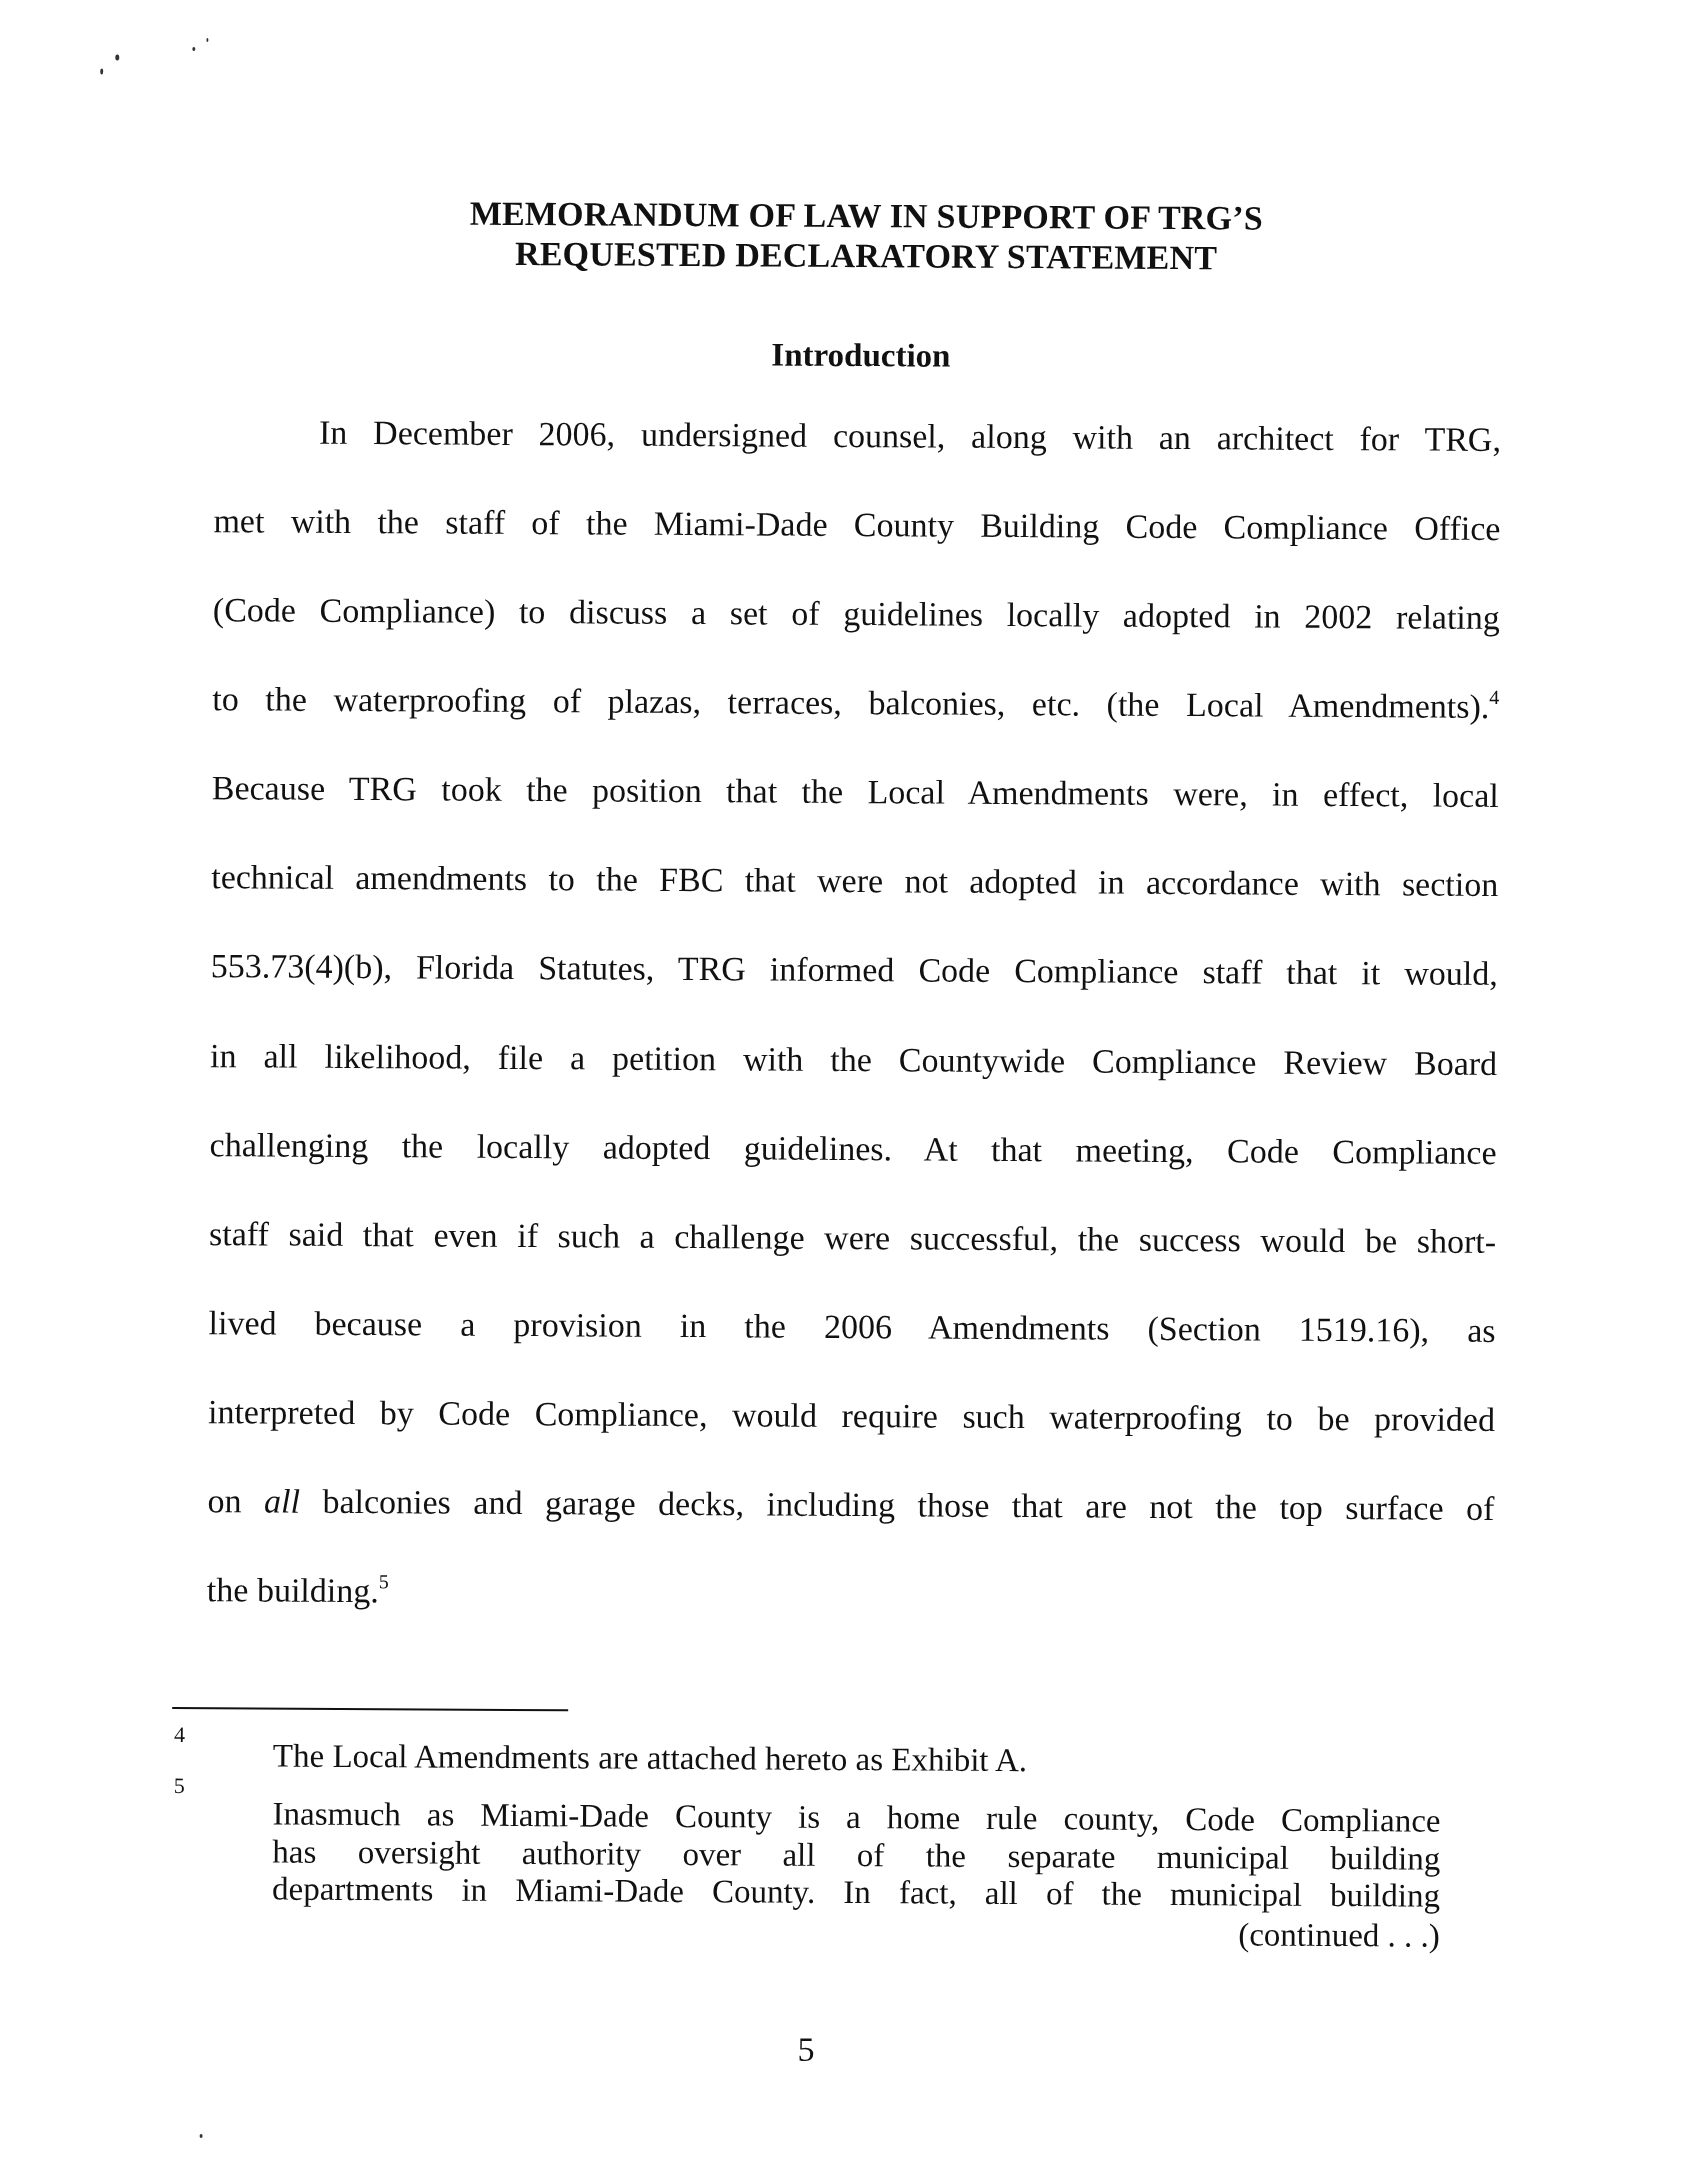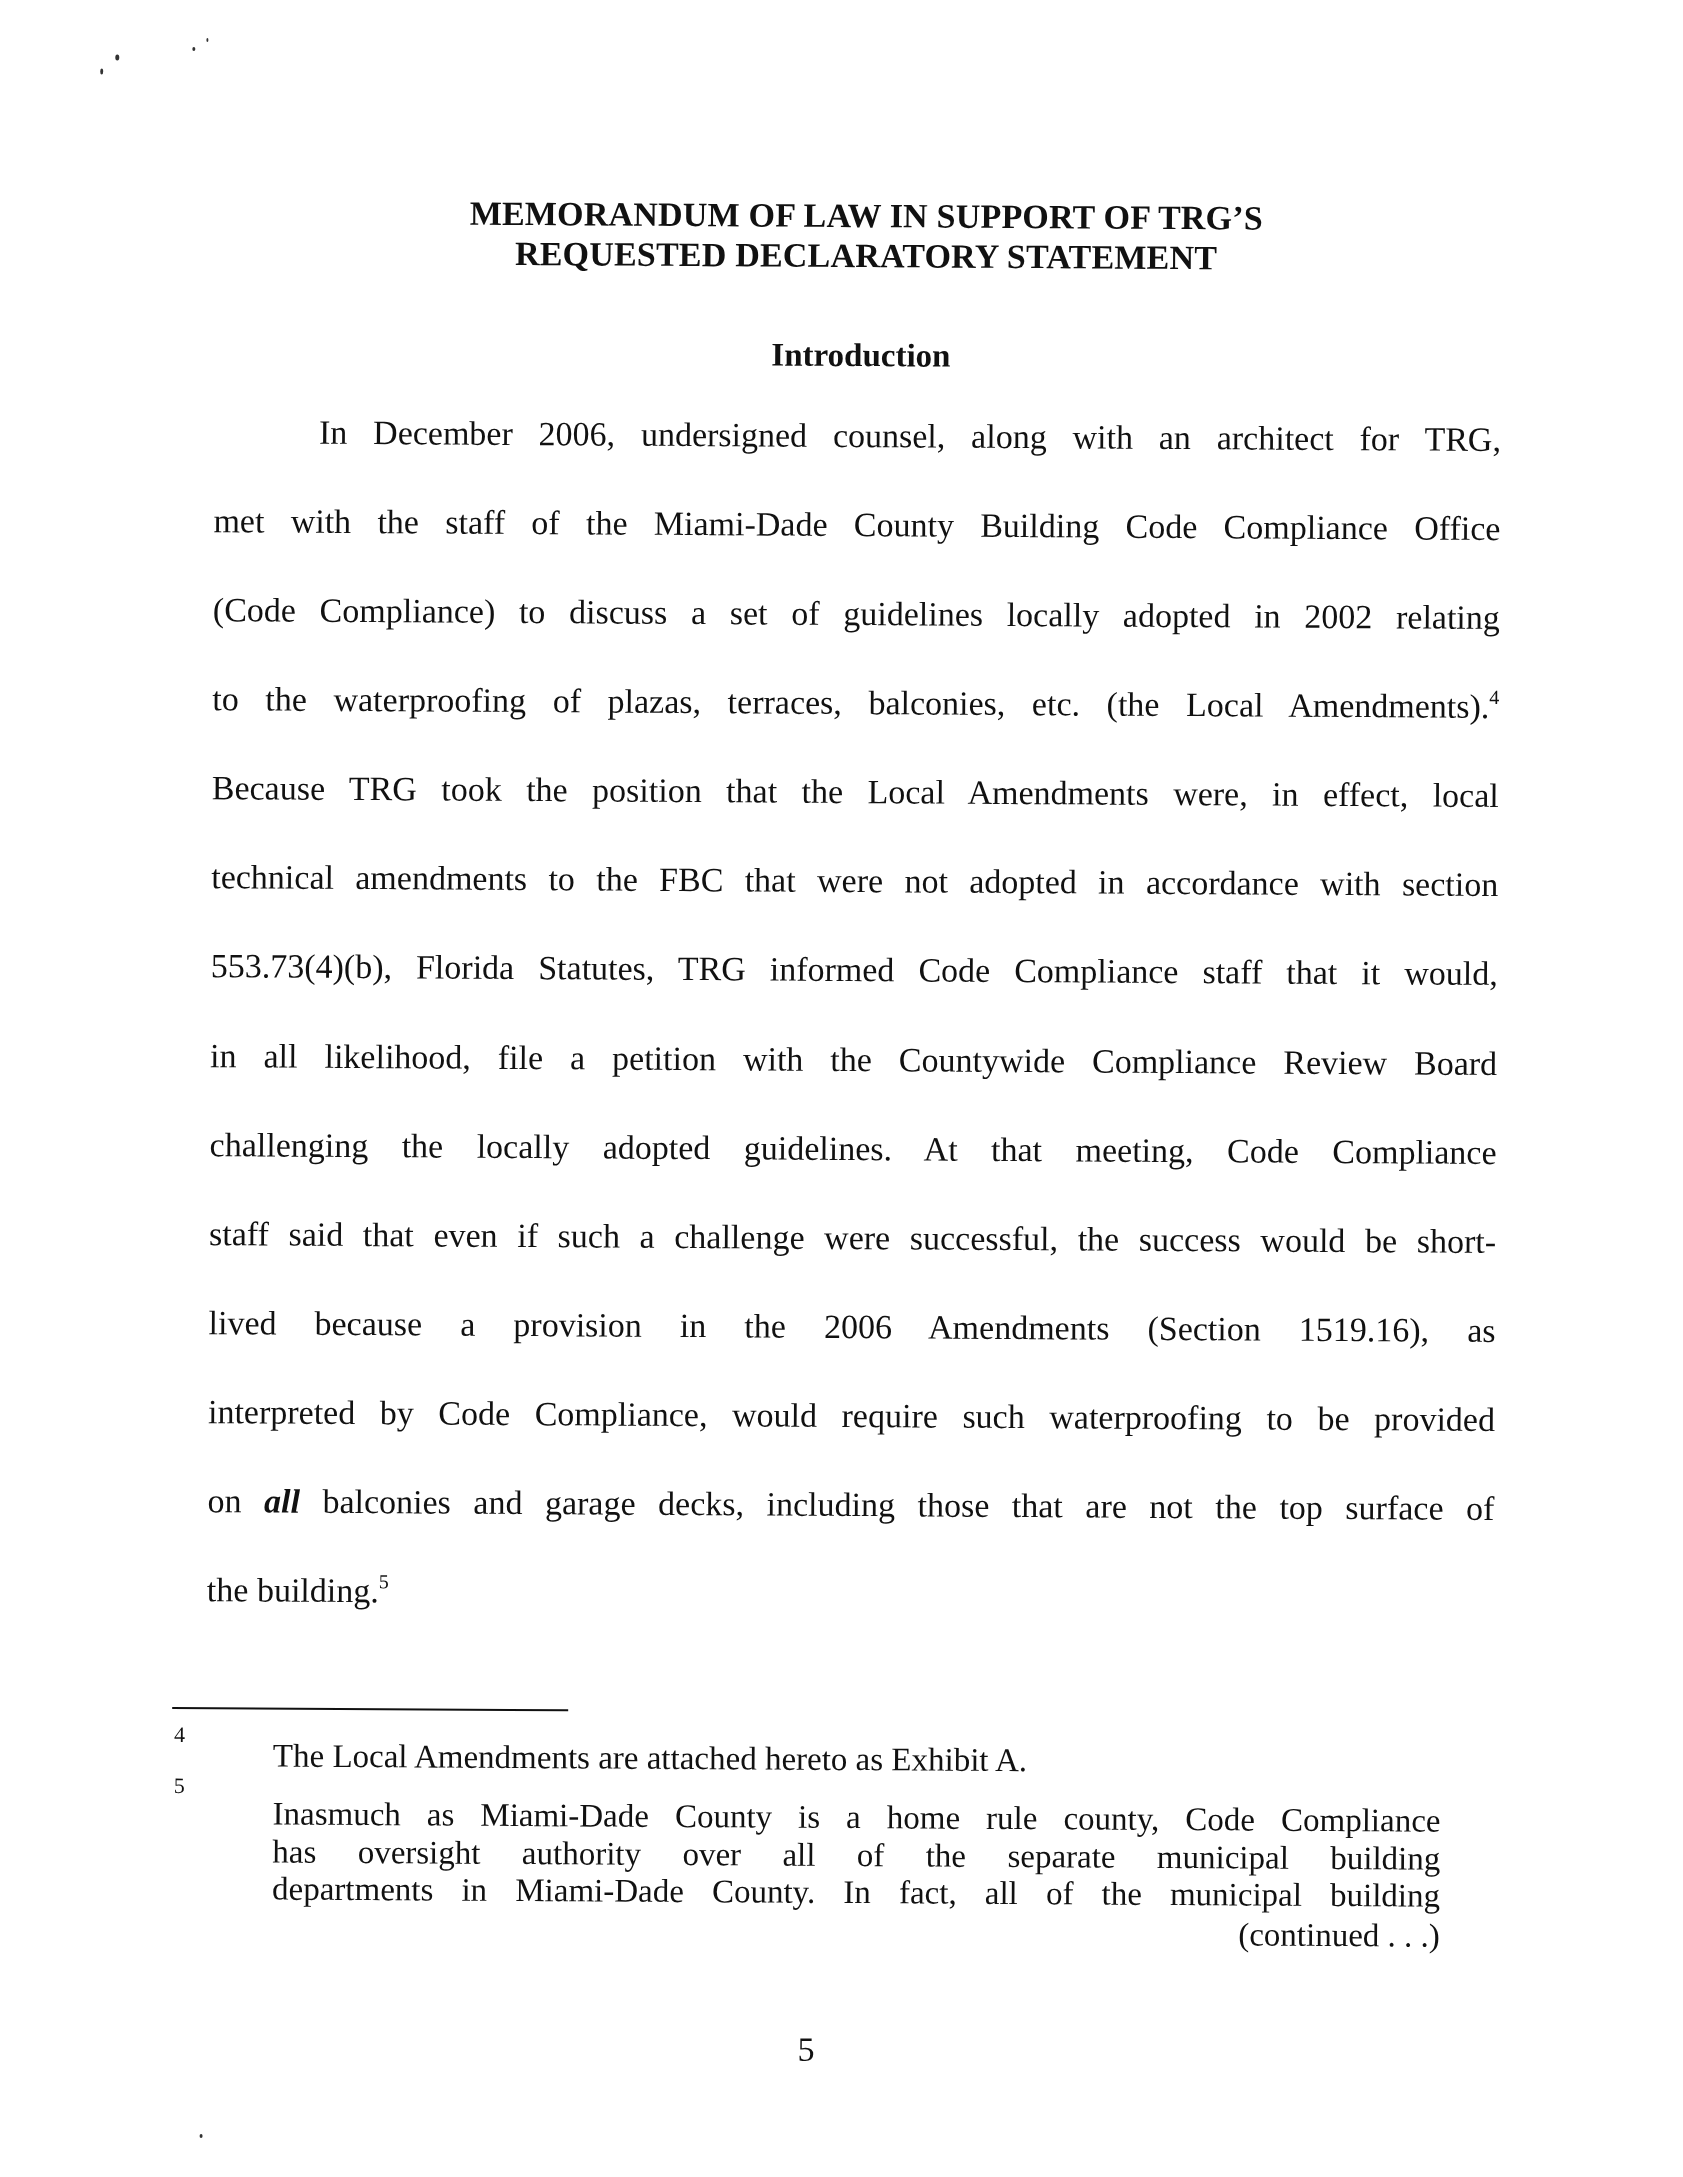--- a/index.html
+++ b/index.html
@@ -54,21 +54,21 @@
     line-height: 44px;
     text-align: justify;
     text-align-last: justify;
     white-space: nowrap;
   }
   .body-line.indent { left: 315px; width: 1182px; }
   .body-line.last { text-align-last: left; }
   .body-line span.inner { display: inline-block; width: 100%; text-align: justify; text-align-last: justify; white-space: normal; }
   .body-line.last span.inner { text-align-last: left; }
   sup { font-size: 20px; line-height: 0; vertical-align: 14px; }
-  em { font-style: italic; font-weight: bold; }
+  em { font-style: italic; }
 
   .fn-rule {
     position: absolute;
     left: 176px;
     top: 1711px;
     width: 396px;
     height: 0;
     border-top: 2px solid #111;
   }
   .fn-num {

